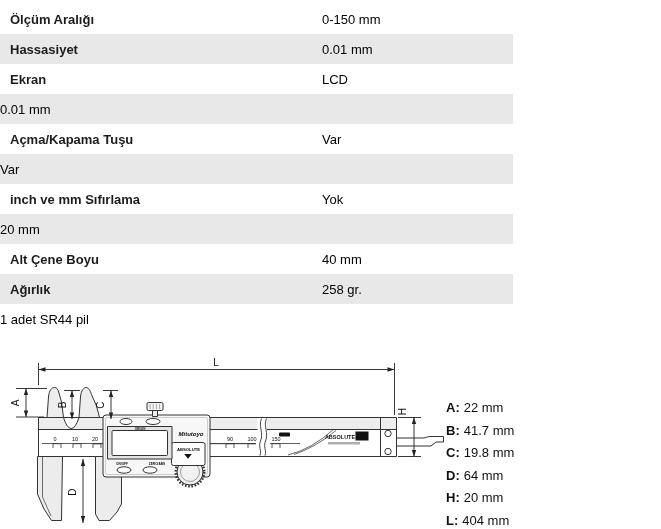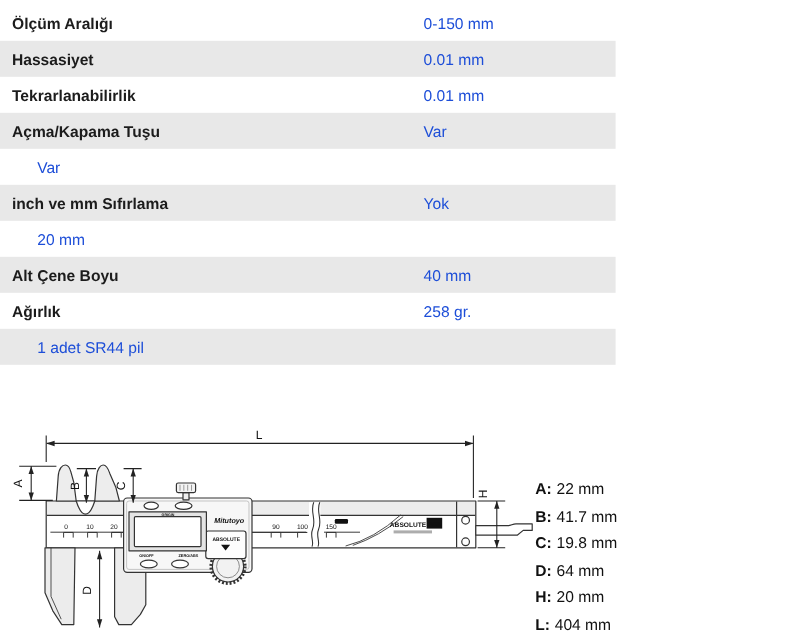--- a/index.html
+++ b/index.html
@@ -3,21 +3,21 @@
 <meta charset="utf-8">
 <style>
   html,body{margin:0;padding:0;background:#fff;}
   #page{position:relative;width:661px;height:529px;background:#fff;overflow:hidden;
         font-family:"Liberation Sans","DejaVu Sans",sans-serif;color:#1c1c1c;padding-left:48px;}
   
   .spec-table{position:absolute;left:0;top:4px;width:513px;}
   .spec-row{height:30px;display:flex;align-items:center;}
   .spec-row:nth-child(even){background:#e8e8e8;}
   .spec-label{width:312px;padding-left:10px;font-weight:bold;font-size:13px;color:#1c1c1c;}
-  .spec-value{font-size:13px;color:#1d4ed8;margin-left:31px;}
+  .spec-value{font-size:13px;color:#000000;}
   
   .diagram{position:absolute;left:0;top:355px;width:450px;height:174px;}
   .legend{position:absolute;left:446px;top:397px;font-size:13px;line-height:22.5px;color:#111;}
   .legend b{font-weight:bold;margin-right:4px;}
   svg text{font-family:"Liberation Sans","DejaVu Sans",sans-serif;fill:#111;}
 </style>
 </head>
 <body>
 
 <div id="page">
@@ -25,21 +25,24 @@
   <div class="spec-table">
     <div class="spec-row">
         <div class="spec-label">Ölçüm Aralığı</div>
         <div class="spec-value">0-150 mm</div>
       </div>
     <div class="spec-row">
         <div class="spec-label">Hassasiyet</div>
         <div class="spec-value">0.01 mm</div>
       </div>
     <div class="spec-row">
-        <div class="spec-label">Tekrarlanabilirlik</div>
+        <div class="spec-label">Ekran</div>
+        <div class="spec-value">LCD</div>
+      </div>
+    <div class="spec-row">
         <div class="spec-value">0.01 mm</div>
       </div>
     <div class="spec-row">
         <div class="spec-label">Açma/Kapama Tuşu</div>
         <div class="spec-value">Var</div>
       </div>
     <div class="spec-row">
         <div class="spec-value">Var</div>
       </div>
     <div class="spec-row">

